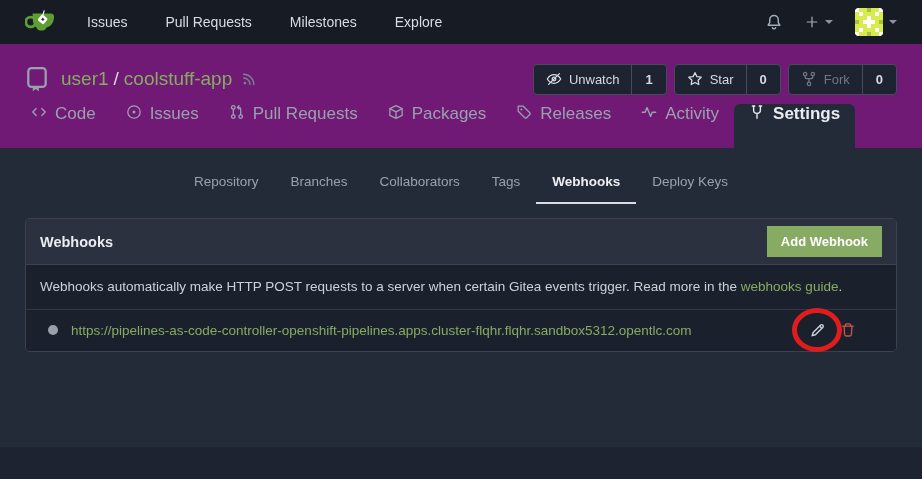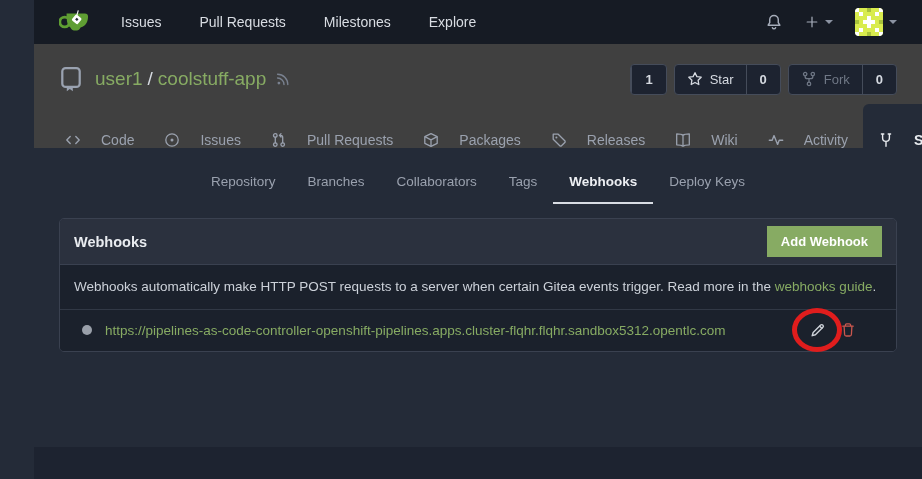--- a/index.html
+++ b/index.html
@@ -1,51 +1,51 @@
 <!DOCTYPE html>
 <html><head>
 <meta charset="utf-8">
 <style>
   * { margin:0; padding:0; box-sizing:border-box; }
   html,body { width:922px; height:479px; background:#242b38; overflow:hidden;
               font-family:"Liberation Sans","DejaVu Sans",sans-serif; }
-  .screen { width:922px; height:479px; display:flex; flex-direction:column;padding-left:34px; }
+  .screen { width:922px; height:479px; display:flex; flex-direction:column; }
 
   
   .topnav { height:44px; background:#161b24; display:flex; align-items:center;
             padding:0 25px; flex:none; }
   .logo { width:32px; height:30px; margin-right:30px; cursor:pointer; }
   .topnav-links { display:flex; align-items:center; gap:38px; }
   .topnav-link { color:#d9dde3; font-size:14px; cursor:pointer; }
   .topnav-right { margin-left:auto; display:flex; align-items:center; gap:22px; color:#a6adba; }
   .iconbtn { display:flex; align-items:center; gap:6px; cursor:pointer; color:#a6adba; }
   .caret { width:0; height:0; border-left:4px solid transparent;
            border-right:4px solid transparent; border-top:4px solid #8b93a2; }
   .avatar { width:28px; height:28px; border-radius:4px; overflow:hidden; }
 
   
-  .repo-section { background:#404040; flex:none; }
+  .repo-section { background:#701a75; flex:none; }
   .repo-title-row { display:flex; align-items:center; padding:18px 25px 0 25px; height:52px; }
   .repo-icon { color:#9aa2b0; margin-right:12px; }
   .repo-title { font-size:19px; display:flex; align-items:center; gap:5px; }
   .repo-link { color:#87ab63; text-decoration:none; cursor:pointer; }
   .repo-sep { color:#d6dae1; }
   .rss { color:#79818f; margin-left:9px; cursor:pointer; }
   .repo-actions { margin-left:auto; display:flex; gap:7px; }
   .btn-group { display:flex; align-items:stretch; border:1px solid #454c5a; border-radius:4px;
                overflow:hidden; font-size:13px; color:#d6dae1; height:31px; background:#1d2330; }
   .btn-main { display:flex; align-items:center; gap:7px; padding:0 12px; cursor:pointer; }
   .btn-main.dim { color:#6f7785; }
   .btn-count { display:flex; align-items:center; padding:0 13px; border-left:1px solid #454c5a;
                font-weight:700; cursor:pointer; }
 
   
   .repo-tabs { display:flex; align-items:stretch; height:44px; margin-top:8px; padding:0 16px; }
-  .tab { display:flex; align-items:flex-end; gap:20px; padding:0 15px; color:#9aa1ae;
-         font-size:14px; cursor:pointer; white-space:nowrap; }
+  .tab { display:flex; align-items:flex-start; gap:8px; padding:0 15px; color:#9aa1ae;
+         font-size:17px; cursor:pointer; white-space:nowrap; }
   .tab.active { background:#242b38; border-radius:6px 6px 0 0; color:#e9ecf0; font-weight:700; }
 
   
   .content { background:#242b38; flex:1; }
   .subtabs { display:flex; justify-content:center; padding-top:22px; }
   .subtab { padding:4px 16px 13px; font-size:13.5px; color:#9aa1ae; cursor:pointer;
             border-bottom:2px solid transparent; }
   .subtab.active { color:#edeff3; font-weight:700; border-bottom:2px solid #d8dce3; }
 
   .panel { margin:14px 25px 0; border:1px solid #3a4150; border-radius:5px; }
@@ -154,20 +154,28 @@
         <a class="repo-link">coolstuff-app</a>
       </span>
       <span class="rss">
         <svg class="ic" width="16" height="16" viewBox="0 0 16 16" fill="none" stroke="currentColor" stroke-width="1.4" stroke-linecap="round">
           <circle cx="3.9" cy="12.1" r="1.4" fill="currentColor" stroke="none"></circle>
           <path d="M2.6 7a6.5 6.5 0 0 1 6.4 6.5M2.6 3.2A10.3 10.3 0 0 1 12.8 13.5"></path>
         </svg>
       </span>
       <div class="repo-actions">
         <div class="btn-group">
+          <span class="btn-main">
+            <svg class="ic" width="16" height="16" viewBox="0 0 16 16" fill="none" stroke="currentColor" stroke-width="1.3" stroke-linecap="round" stroke-linejoin="round">
+              <path d="M1.3 8s2.6-4.3 6.7-4.3S14.7 8 14.7 8s-2.6 4.3-6.7 4.3S1.3 8 1.3 8z"></path>
+              <circle cx="8" cy="8" r="1.8"></circle>
+              <path d="M2.6 13.4 13.4 2.6"></path>
+            </svg>
+            <span>Unwatch</span>
+          </span>
           <span class="btn-count">1</span>
         </div>
         <div class="btn-group">
           <span class="btn-main">
             <svg class="ic" width="16" height="16" viewBox="0 0 16 16" fill="none" stroke="currentColor" stroke-width="1.3" stroke-linejoin="round">
               <path d="M8 1.7l1.9 3.9 4.3.6-3.1 3 .7 4.3L8 11.5l-3.8 2 .7-4.3-3.1-3 4.3-.6z"></path>
             </svg>
             <span>Star</span>
           </span>
           <span class="btn-count">0</span>
@@ -218,27 +226,20 @@
         <span>Packages</span>
       </span>
       <span class="tab">
         <svg class="ic" width="16" height="16" viewBox="0 0 16 16" fill="none" stroke="currentColor" stroke-width="1.3" stroke-linejoin="round">
           <path d="M2.2 2.2h5l6.6 6.6a1.2 1.2 0 0 1 0 1.7l-3.3 3.3a1.2 1.2 0 0 1-1.7 0L2.2 7.2z"></path>
           <circle cx="5.4" cy="5.4" r="1" fill="currentColor" stroke="none"></circle>
         </svg>
         <span>Releases</span>
       </span>
       <span class="tab">
-        <svg class="ic" width="16" height="16" viewBox="0 0 16 16" fill="none" stroke="currentColor" stroke-width="1.3" stroke-linejoin="round">
-          <path d="M8 3.3C6.7 2.2 4.9 1.9 1.7 1.9v10.9c3.2 0 5 .3 6.3 1.4 1.3-1.1 3.1-1.4 6.3-1.4V1.9c-3.2 0-5 .3-6.3 1.4z"></path>
-          <path d="M8 3.3v10.9"></path>
-        </svg>
-        <span>Wiki</span>
-      </span>
-      <span class="tab">
         <svg class="ic" width="16" height="16" viewBox="0 0 16 16" fill="none" stroke="currentColor" stroke-width="1.4" stroke-linecap="round" stroke-linejoin="round">
           <path d="M1.3 8.2h2.9L6 3.6l3.6 8.8 1.6-4.2h3.5"></path>
         </svg>
         <span>Activity</span>
       </span>
       <span class="tab active">
         <svg class="ic" width="16" height="16" viewBox="0 0 16 16" fill="none" stroke="currentColor" stroke-width="1.4" stroke-linecap="round" stroke-linejoin="round">
           <path d="M4.6 2v4a3.4 3.4 0 0 0 6.8 0V2M8 9.4v4.8M3.4 2h2.4M10.2 2h2.4"></path>
         </svg>
         <span>Settings</span>

